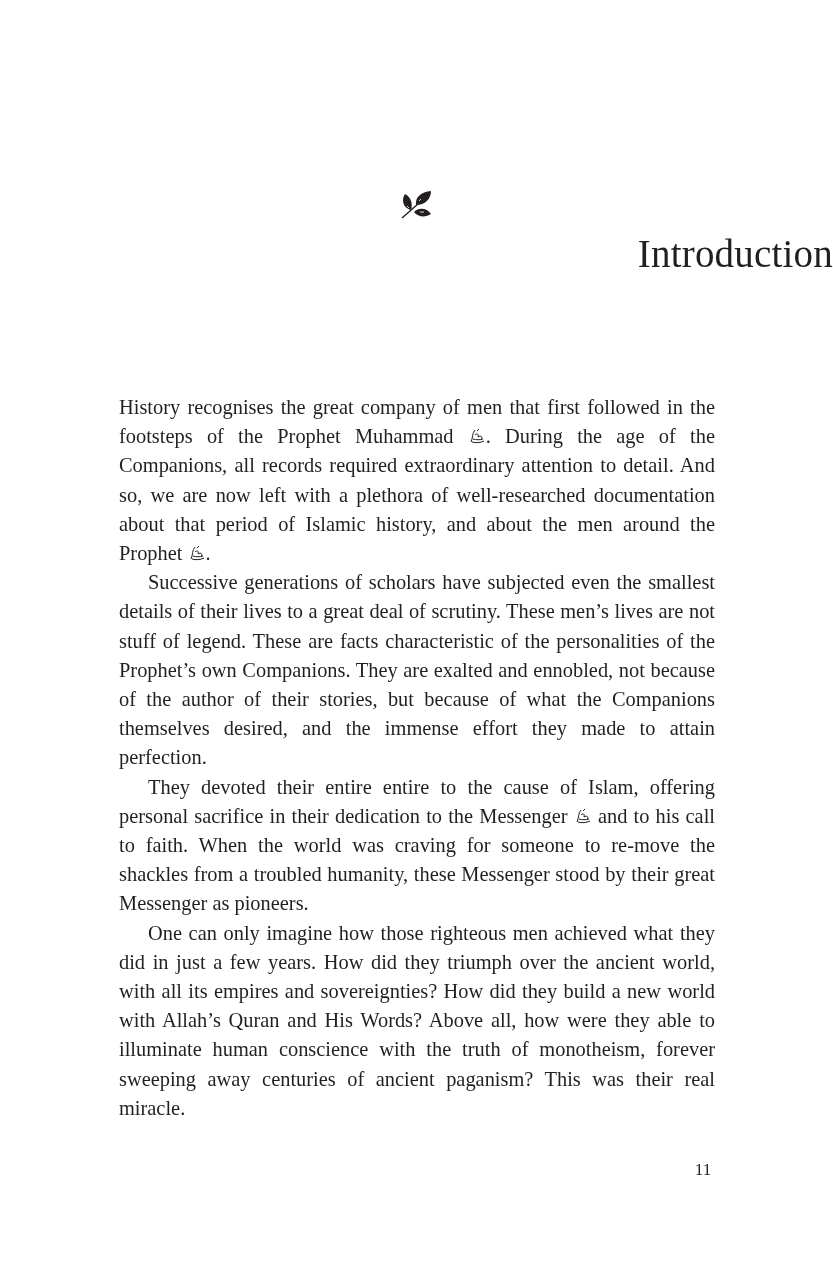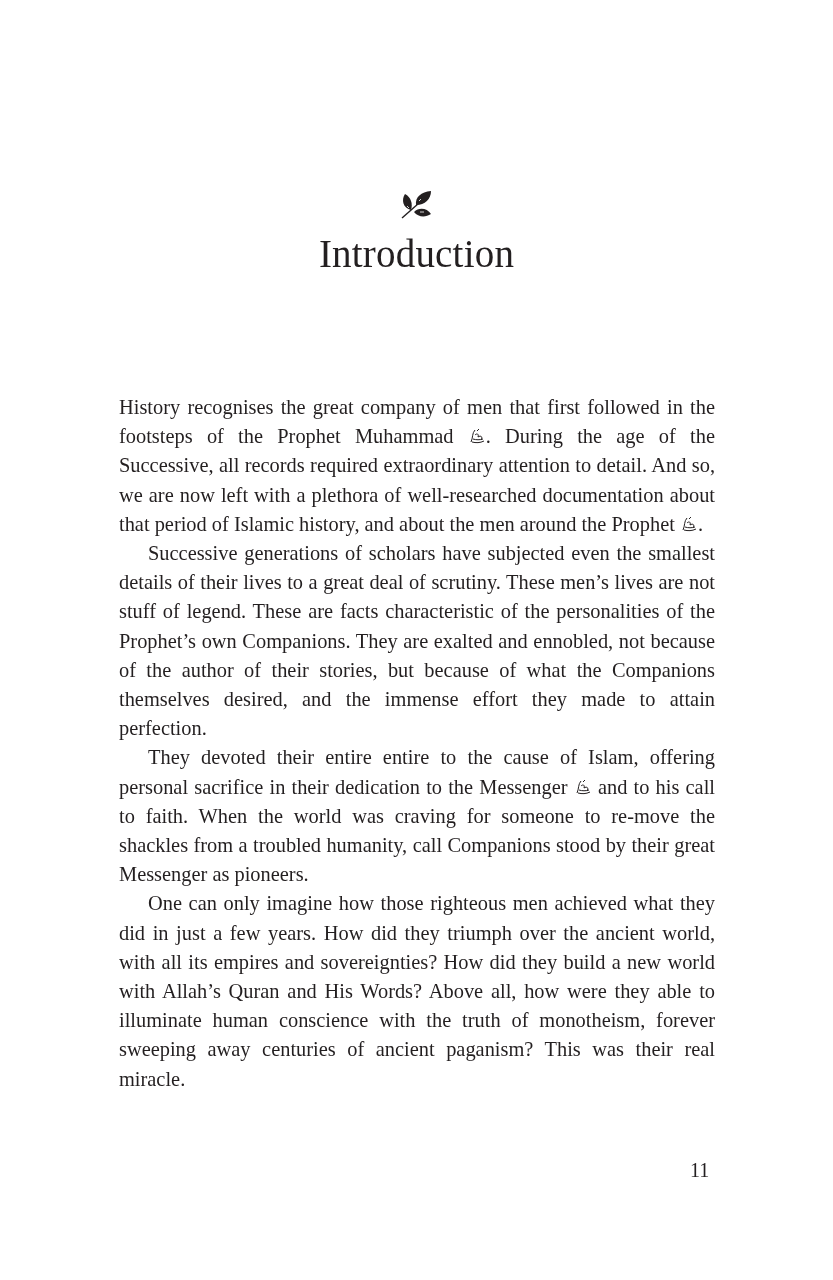--- a/index.html
+++ b/index.html
@@ -20,21 +20,21 @@
       left: 399px;
       top: 190px;
       width: 34px;
       height: 30px;
     }
     .title {
       position: absolute;
       left: 0;
       width: 833px;
       top: 228px;
-      text-align: center;
+      text-align: right;
       font-size: 39px;
       line-height: 52px;
       font-weight: normal;
       margin: 0;
       letter-spacing: 0.2px;
     }
     .body-text {
       position: absolute;
       left: 119px;
       top: 393px;
@@ -54,44 +54,44 @@
       display: inline-block;
       width: 18px;
       height: 18px;
       vertical-align: -2px;
     }
     .page-number {
       position: absolute;
       left: 690px;
       top: 1160px;
       width: 26px;
-      text-align: left;
-      font-size: 20px;
+      text-align: center;
+      font-size: 17px;
       line-height: 20px;
     }
   </style>
 </head>
 <body>
 
 <svg class="ornament" viewBox="0 0 34 30" xmlns="http://www.w3.org/2000/svg">
   <path d="M3 28 L28 6" stroke="#231f20" stroke-width="1.4" fill="none"></path>
   <path d="M12 20 C4 18 2 10 6 4 C12 7 14 14 12 20 Z" fill="#231f20"></path>
   <path d="M17 15 C16 7 22 2 32 1 C32 9 26 15 17 15 Z" fill="#231f20"></path>
   <path d="M15 22 C20 17 28 18 32 24 C26 28 19 27 15 22 Z" fill="#231f20"></path>
   <path d="M8 16 L10 18 M20 11 L22 9 M21 22 L25 22" stroke="#ffffff" stroke-width="0.8"></path>
 </svg>
 
 <h1 class="title">Introduction</h1>
 
 <div class="body-text">
   <p><span>History recognises the great company of men that first followed in the footsteps of the Prophet Muhammad</span> <svg class="salutation" viewBox="0 0 18 18">
         <path d="M3 15 C5 11 4 6 7 3 M7 8 C9 6 11 7 10 10 C13 8 15 10 13 13 M5 12 C8 13 12 13 15 12 M4 15 C8 16 12 16 16 14 M9 4 L11 2" stroke="#231f20" stroke-width="1" fill="none"></path>
-      </svg><span>. During the age of the Successive, all records required extraordinary attention to detail. And so, we are now left with a plethora of well-researched documentation about that period of Islamic history, and about the men around the Prophet</span> <svg class="salutation" viewBox="0 0 18 18">
+      </svg><span>. During the age of the Companions, all records required extraordinary attention to detail. And so, we are now left with a plethora of well-researched documentation about that period of Islamic history, and about the men around the Prophet</span> <svg class="salutation" viewBox="0 0 18 18">
         <path d="M3 15 C5 11 4 6 7 3 M7 8 C9 6 11 7 10 10 C13 8 15 10 13 13 M5 12 C8 13 12 13 15 12 M4 15 C8 16 12 16 16 14 M9 4 L11 2" stroke="#231f20" stroke-width="1" fill="none"></path>
       </svg><span>.</span></p>
   <p class="indent"><span>Successive generations of scholars have subjected even the smallest details of their lives to a great deal of scrutiny. These men’s lives are not stuff of legend. These are facts characteristic of the personalities of the Prophet’s own Companions. They are exalted and ennobled, not because of the author of their stories, but because of what the Companions themselves desired, and the immense effort they made to attain perfection.</span></p>
   <p class="indent"><span>They devoted their entire entire to the cause of Islam, offering personal sacrifice in their dedication to the Messenger</span> <svg class="salutation" viewBox="0 0 18 18">
         <path d="M3 15 C5 11 4 6 7 3 M7 8 C9 6 11 7 10 10 C13 8 15 10 13 13 M5 12 C8 13 12 13 15 12 M4 15 C8 16 12 16 16 14 M9 4 L11 2" stroke="#231f20" stroke-width="1" fill="none"></path>
-      </svg><span> and to his call to faith. When the world was craving for someone to re-move the shackles from a troubled humanity, call Companions stood by their great Messenger as pioneers.</span></p>
+      </svg><span> and to his call to faith. When the world was craving for someone to re-move the shackles from a troubled humanity, these Messenger stood by their great Messenger as pioneers.</span></p>
   <p class="indent"><span>One can only imagine how those righteous men achieved what they did in just a few years. How did they triumph over the ancient world, with all its empires and sovereignties? How did they build a new world with Allah’s Quran and His Words? Above all, how were they able to illuminate human conscience with the truth of monotheism, forever sweeping away centuries of ancient paganism? This was their real miracle.</span></p>
 </div>
 
 <div class="page-number">11</div>
 
 </body></html>

